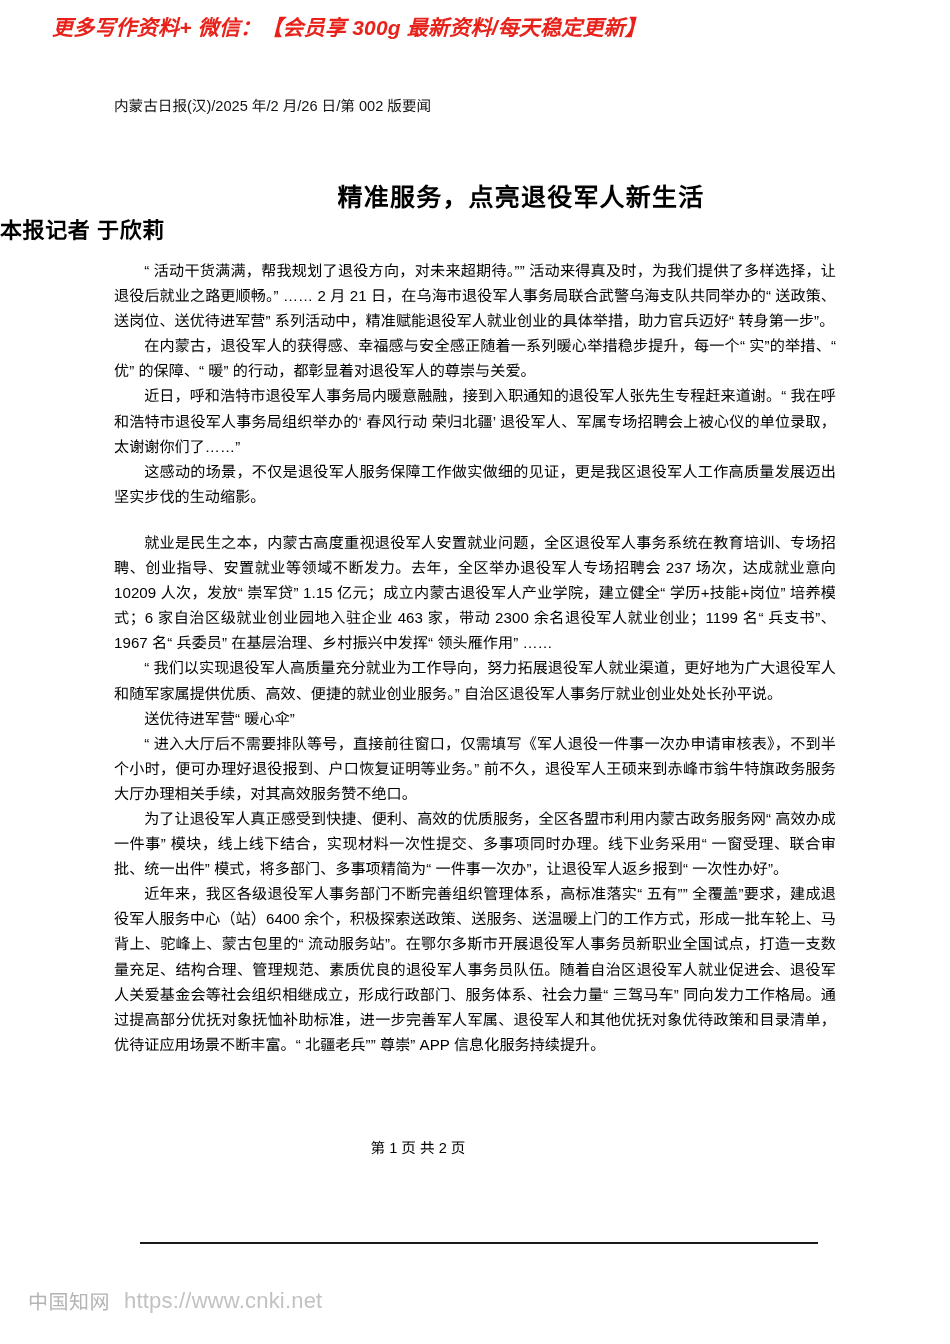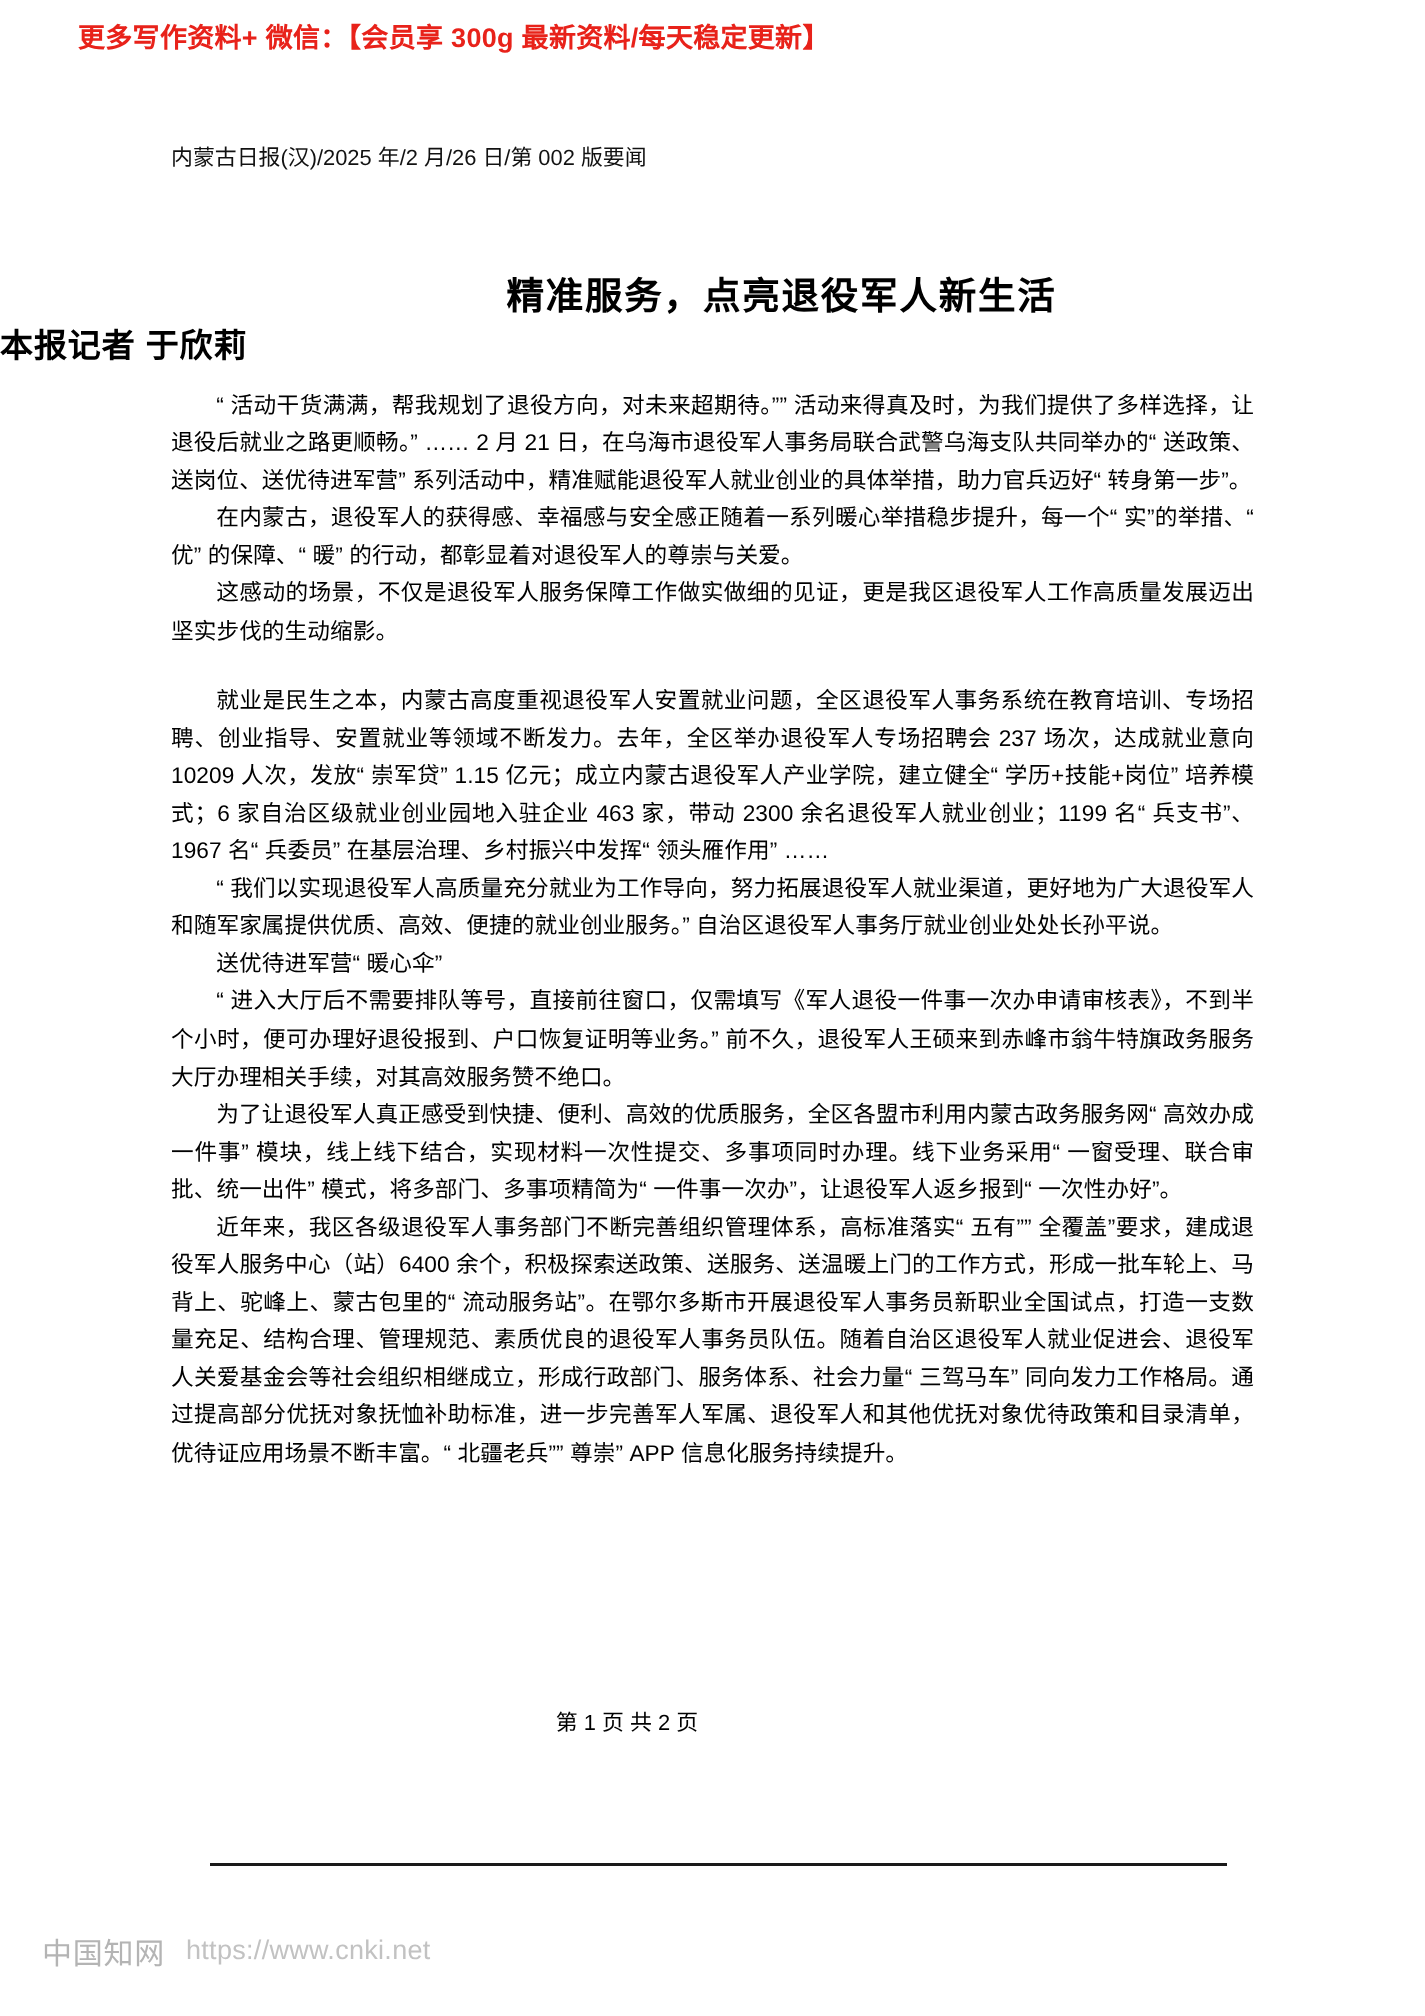--- a/index.html
+++ b/index.html
@@ -16,26 +16,27 @@
     color: #000000;
     overflow: hidden;
   }
 
   
   .promo-banner {
     position: absolute;
     top: 14px;
     left: 52px;
     width: 860px;
-    font-size: 18px;
+    font-size: 21px;
     font-weight: bold;
     color: #e8221a;
     letter-spacing: 0.2px;
     white-space: nowrap;
     line-height: 1.3;
+    font-style: italic;
   }
 
   
   .page {
     position: absolute;
     top: 0;
     left: 0;
     width: 950px;
     height: 1344px;
   }
@@ -125,41 +126,42 @@
     align-items: center;
     gap: 14px;
   }
   .watermark .wm-logo {
     font-size: 20px;
     color: #b4b4b4;
     letter-spacing: 0.5px;
     font-weight: normal;
   }
   .watermark .wm-url {
-    font-size: 18px;
+    font-size: 22px;
     color: #c2c2c2;
     letter-spacing: 0.2px;
   }
 </style>
 </head>
 <body>
 
 <div class="promo-banner">更多写作资料+ 微信：【会员享 300g 最新资料/每天稳定更新】</div>
 
 <div class="page">
 
   <div class="source-line">内蒙古日报(汉)/2025 年/2 月/26 日/第 002 版要闻</div>
 
   <h1 class="doc-title">精准服务，点亮退役军人新生活</h1>
 
   <div class="byline">本报记者  于欣莉</div>
 
   <div class="article">
     <p class="para">“ 活动干货满满，帮我规划了退役方向，对未来超期待。”” 活动来得真及时，为我们提供了多样选择，让退役后就业之路更顺畅。” …… 2 月 21 日，在乌海市退役军人事务局联合武警乌海支队共同举办的“ 送政策、送岗位、送优待进军营” 系列活动中，精准赋能退役军人就业创业的具体举措，助力官兵迈好“ 转身第一步”。</p>
     <p class="para">在内蒙古，退役军人的获得感、幸福感与安全感正随着一系列暖心举措稳步提升，每一个“ 实”的举措、“ 优” 的保障、“ 暖” 的行动，都彰显着对退役军人的尊崇与关爱。</p>
+    <p class="para">近日，呼和浩特市退役军人事务局内暖意融融，接到入职通知的退役军人张先生专程赶来道谢。“ 我在呼和浩特市退役军人事务局组织举办的‘ 春风行动 荣归北疆’ 退役军人、军属专场招聘会上被心仪的单位录取，太谢谢你们了……”</p>
     <p class="para">这感动的场景，不仅是退役军人服务保障工作做实做细的见证，更是我区退役军人工作高质量发展迈出坚实步伐的生动缩影。</p>
     <p class="para spaced-before">就业是民生之本，内蒙古高度重视退役军人安置就业问题，全区退役军人事务系统在教育培训、专场招聘、创业指导、安置就业等领域不断发力。去年，全区举办退役军人专场招聘会 237 场次，达成就业意向 10209 人次，发放“ 崇军贷” 1.15 亿元；成立内蒙古退役军人产业学院，建立健全“ 学历+技能+岗位” 培养模式；6 家自治区级就业创业园地入驻企业 463 家，带动 2300 余名退役军人就业创业；1199 名“ 兵支书”、1967 名“ 兵委员” 在基层治理、乡村振兴中发挥“ 领头雁作用” ……</p>
     <p class="para">“ 我们以实现退役军人高质量充分就业为工作导向，努力拓展退役军人就业渠道，更好地为广大退役军人和随军家属提供优质、高效、便捷的就业创业服务。” 自治区退役军人事务厅就业创业处处长孙平说。</p>
     <p class="para">送优待进军营“ 暖心伞”</p>
     <p class="para">“ 进入大厅后不需要排队等号，直接前往窗口，仅需填写《军人退役一件事一次办申请审核表》，不到半个小时，便可办理好退役报到、户口恢复证明等业务。” 前不久，退役军人王硕来到赤峰市翁牛特旗政务服务大厅办理相关手续，对其高效服务赞不绝口。</p>
     <p class="para">为了让退役军人真正感受到快捷、便利、高效的优质服务，全区各盟市利用内蒙古政务服务网“ 高效办成一件事” 模块，线上线下结合，实现材料一次性提交、多事项同时办理。线下业务采用“ 一窗受理、联合审批、统一出件” 模式，将多部门、多事项精简为“ 一件事一次办”，让退役军人返乡报到“ 一次性办好”。</p>
     <p class="para">近年来，我区各级退役军人事务部门不断完善组织管理体系，高标准落实“ 五有”” 全覆盖”要求，建成退役军人服务中心（站）6400 余个，积极探索送政策、送服务、送温暖上门的工作方式，形成一批车轮上、马背上、驼峰上、蒙古包里的“ 流动服务站”。在鄂尔多斯市开展退役军人事务员新职业全国试点，打造一支数量充足、结构合理、管理规范、素质优良的退役军人事务员队伍。随着自治区退役军人就业促进会、退役军人关爱基金会等社会组织相继成立，形成行政部门、服务体系、社会力量“ 三驾马车” 同向发力工作格局。通过提高部分优抚对象抚恤补助标准，进一步完善军人军属、退役军人和其他优抚对象优待政策和目录清单，优待证应用场景不断丰富。“ 北疆老兵”” 尊崇” APP 信息化服务持续提升。</p>
   </div>
 
   <div class="page-footer">第 1 页  共 2 页</div>

